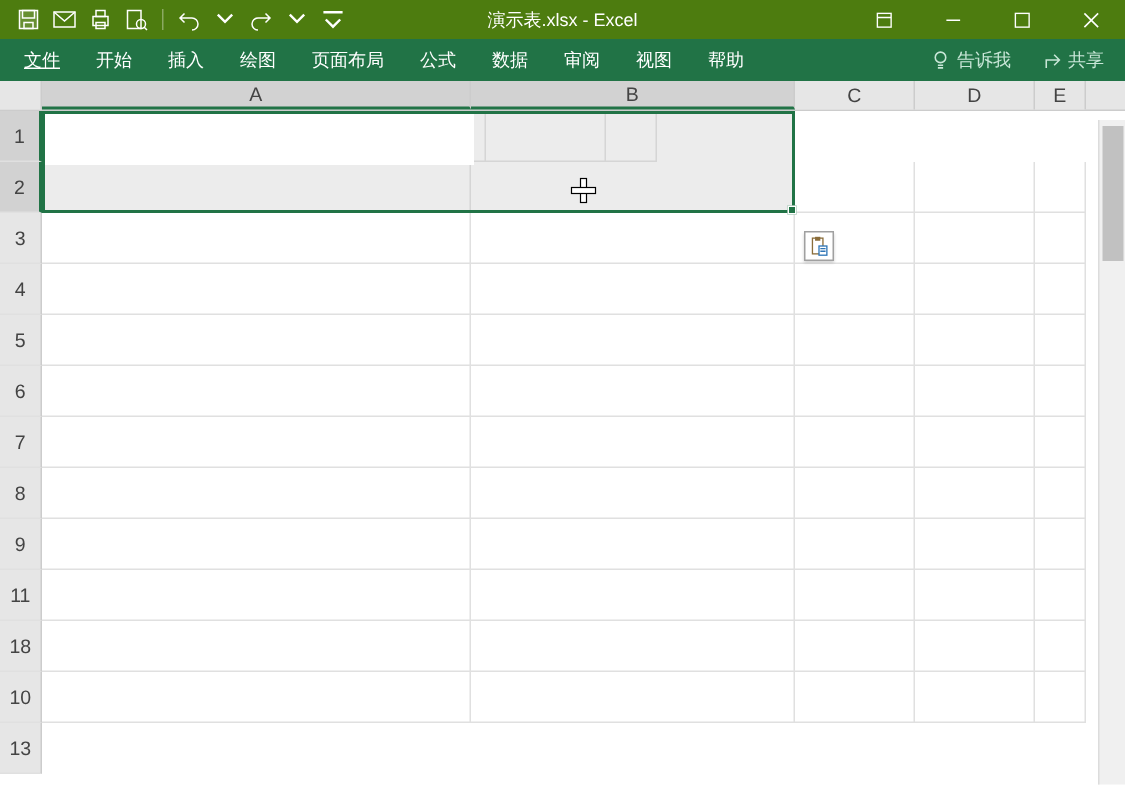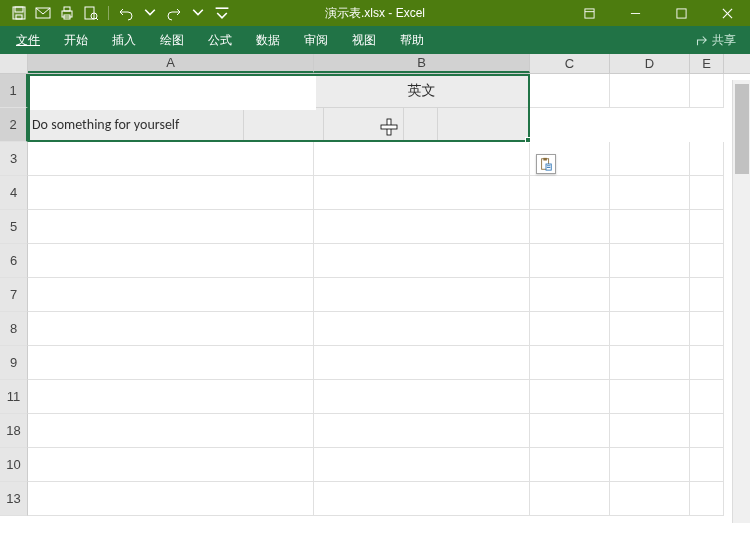--- a/index.html
+++ b/index.html
@@ -198,26 +198,35 @@
         </svg>
     </div>
   </div>
 </div>
 
 <div class="ribbon-tabs">
   <div class="rtab rtab-file">文件</div>
   <div class="rtab">开始</div>
   <div class="rtab">插入</div>
   <div class="rtab">绘图</div>
+  <div class="rtab">页面布局</div>
   <div class="rtab">公式</div>
   <div class="rtab">数据</div>
   <div class="rtab">审阅</div>
   <div class="rtab">视图</div>
   <div class="rtab">帮助</div>
   <div class="ribbon-spacer"></div>
+  <div class="tellme">
+    <svg viewBox="0 0 16 16">
+        <circle cx="8" cy="6" r="4"></circle>
+        <line x1="6" y1="12" x2="10" y2="12"></line>
+        <line x1="6" y1="14" x2="10" y2="14"></line>
+      </svg>
+    <span>告诉我</span>
+  </div>
   <div class="share-btn">
     <svg viewBox="0 0 16 16">
         <path d="M10 4 L14 8 L10 12 M14 8 L4 8 L4 14"></path>
       </svg>
     <span>共享</span>
   </div>
 </div>
 
 <div class="grid-area">
 
@@ -262,27 +271,20 @@
             <line x1="9" y1="12" x2="13" y2="12" stroke="#2e75b6"></line>
           </svg>
       </div>
 
       <div class="cursor-cross">
         <svg viewBox="0 0 18 18">
             <rect x="7" y="1" width="4" height="16" fill="#fff" stroke="#000" stroke-width="0.8"></rect>
             <rect x="1" y="7" width="16" height="4" fill="#fff" stroke="#000" stroke-width="0.8"></rect>
           </svg>
       </div>
-    <div class="cell-row">
-          <div class="cell colA center">数字</div>
-          <div class="cell colB center">英文</div>
-          <div class="cell colC"></div>
-          <div class="cell colD"></div>
-          <div class="cell colE"></div>
-        </div>
         <div class="cell-row">
           <div class="cell colB">Do something for yourself</div>
           <div class="cell colC"></div>
           <div class="cell colD"></div>
           <div class="cell colE"></div>
         </div>
         <div class="cell-row">
           <div class="cell colA"></div>
           <div class="cell colB"></div>
           <div class="cell colC"></div>

